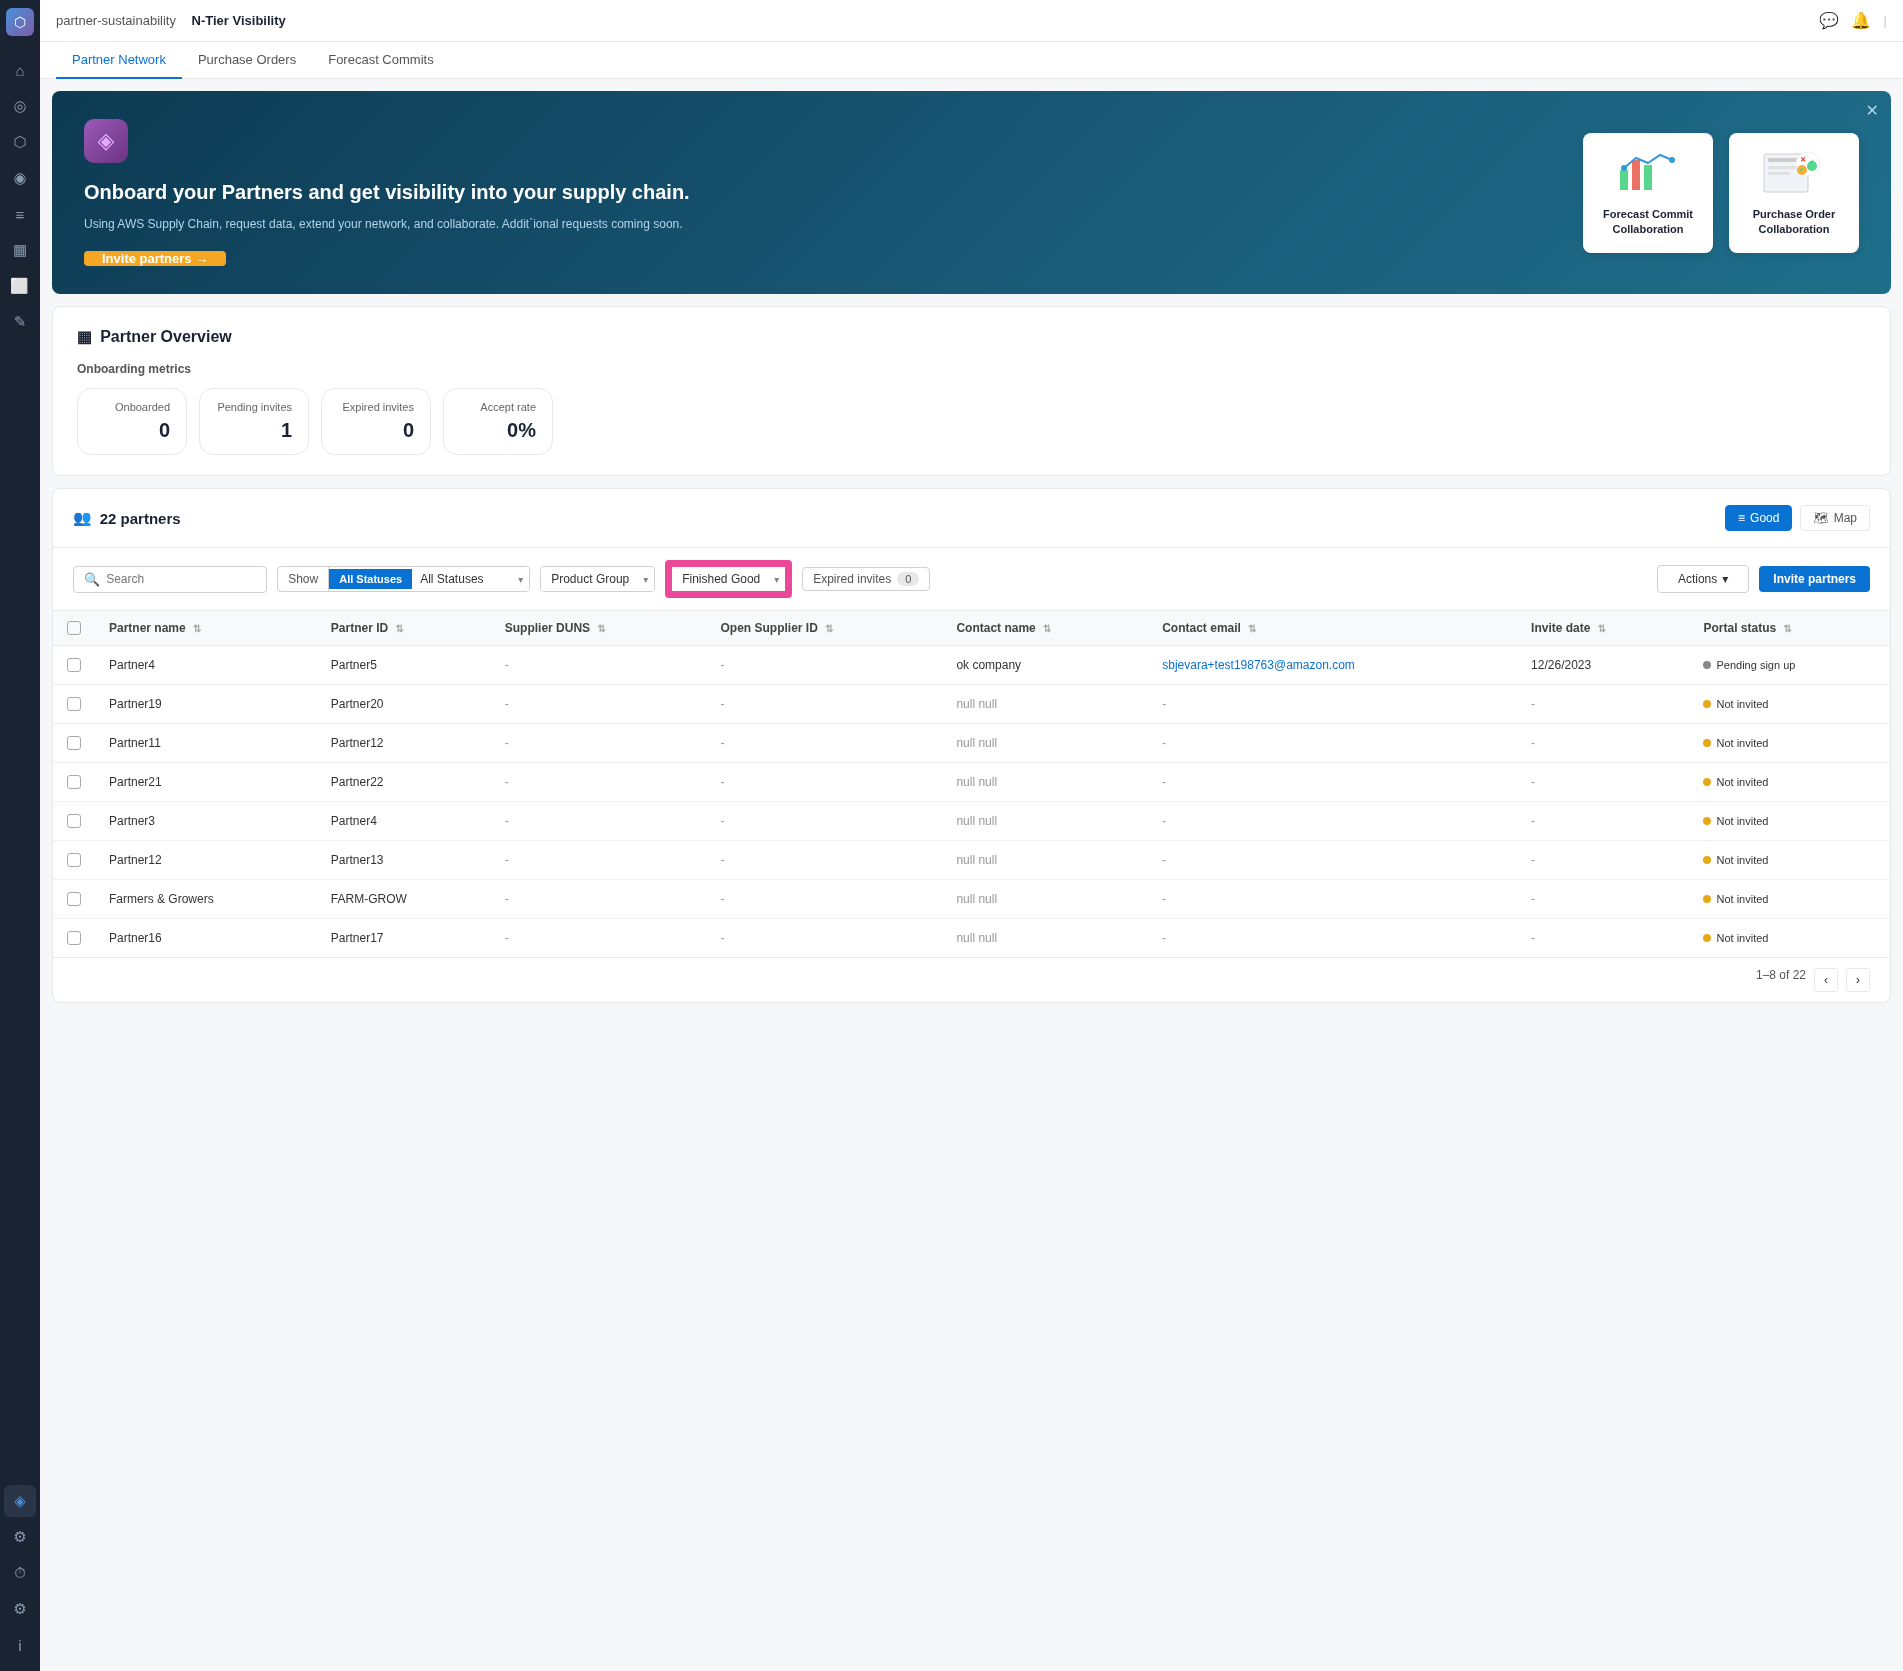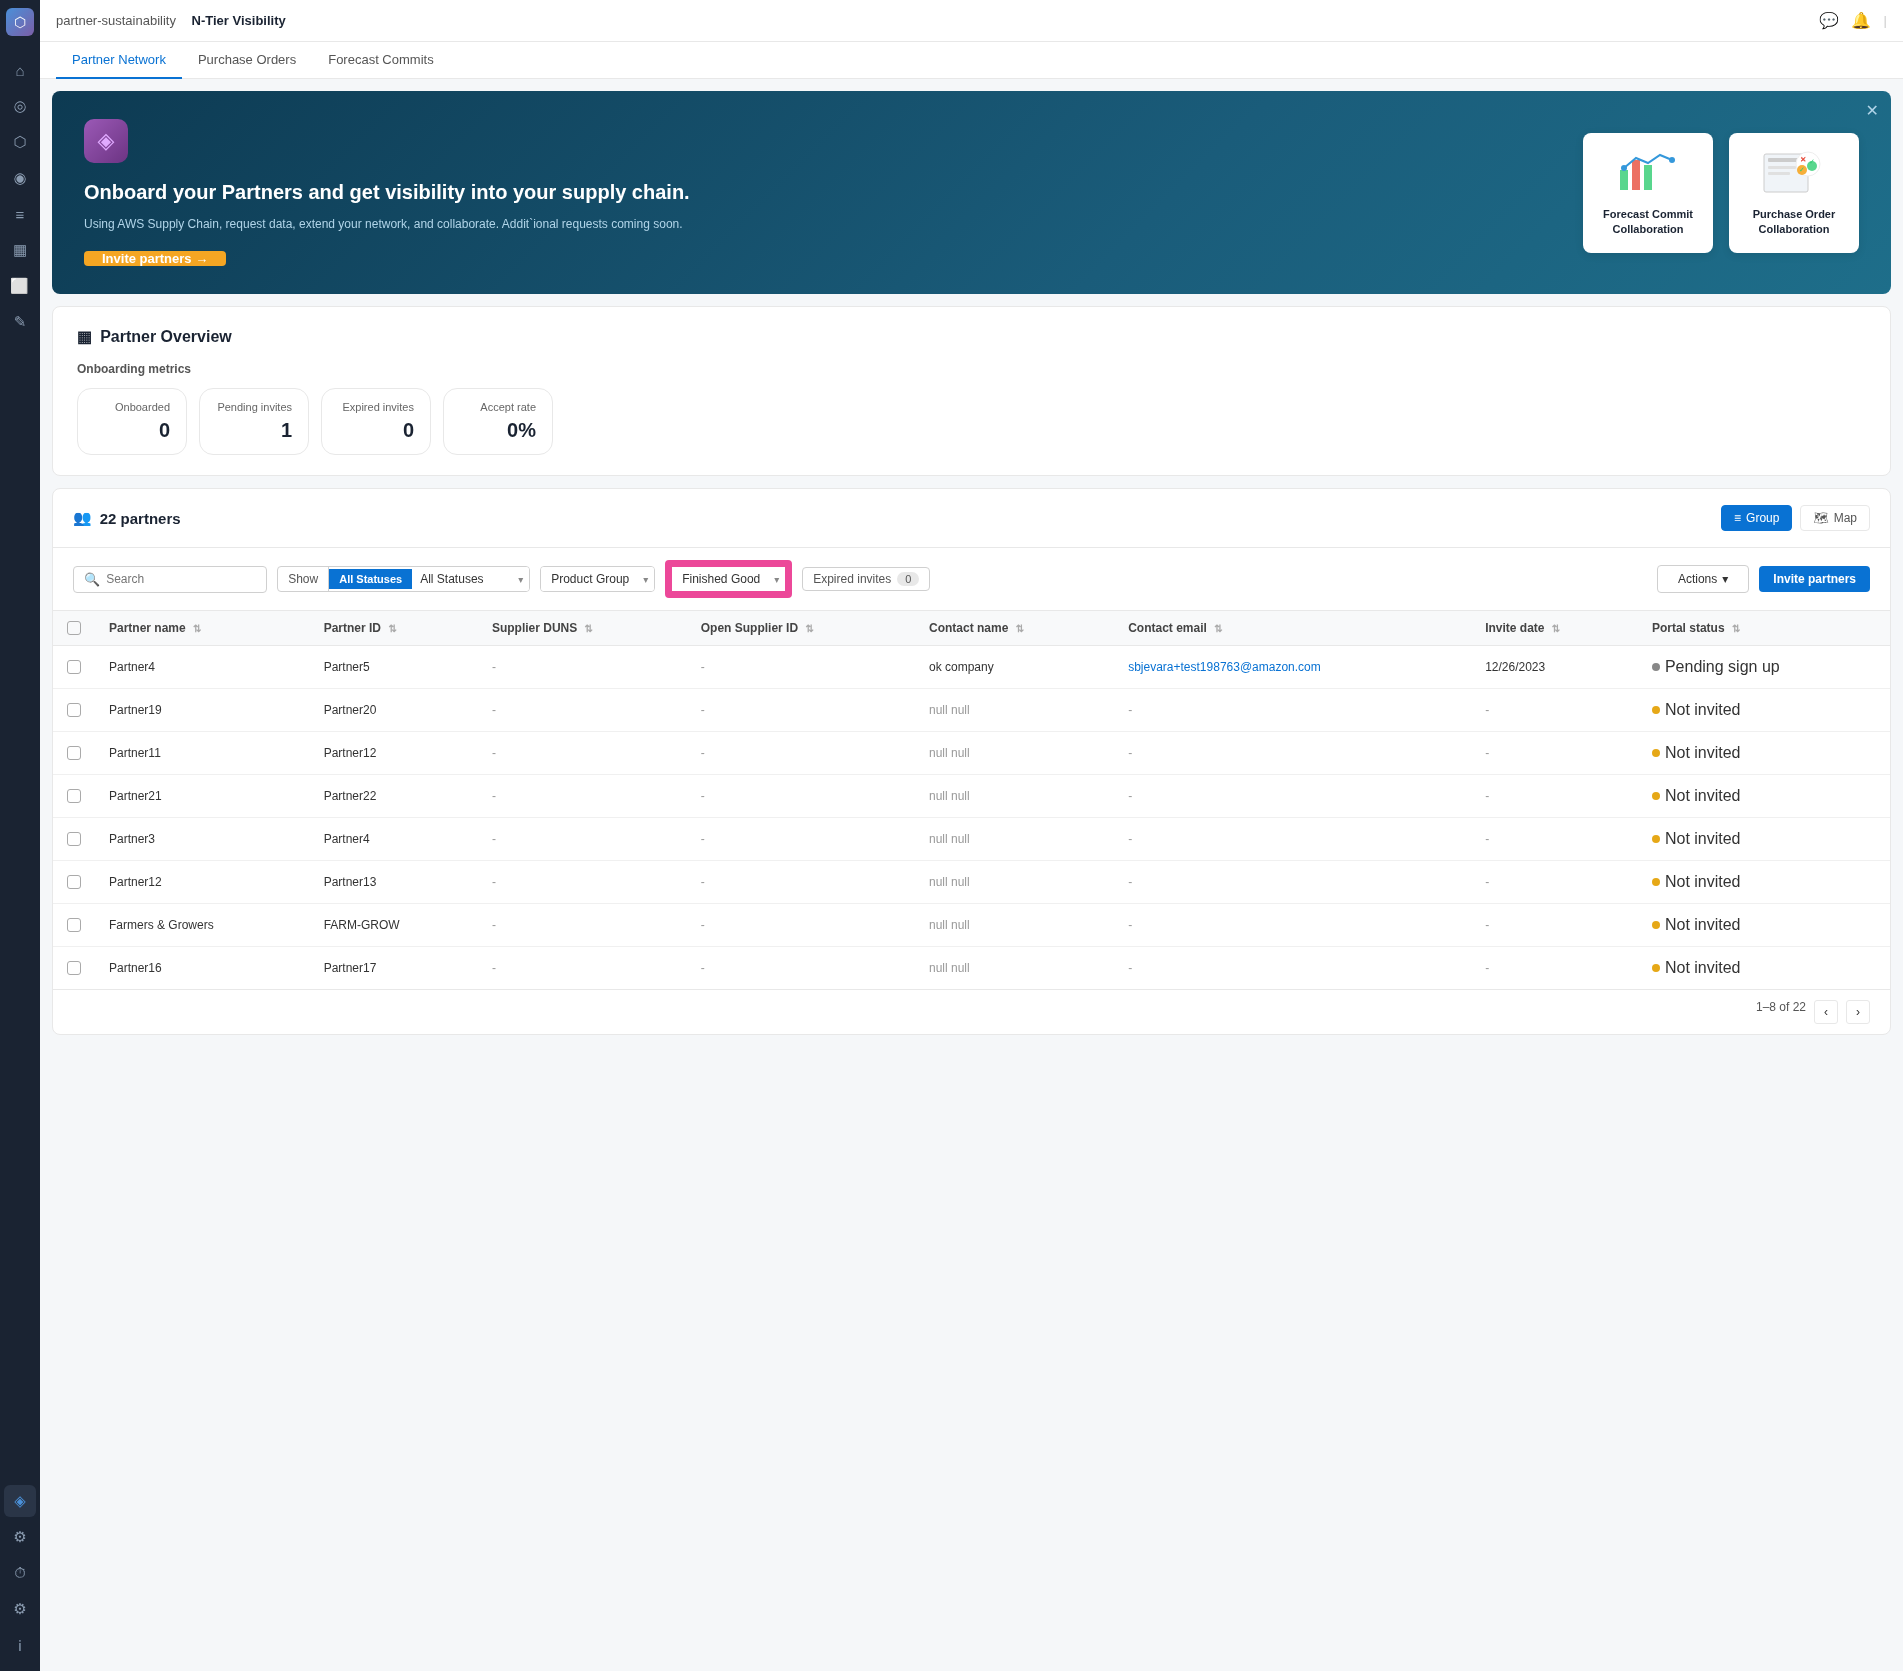--- a/index.html
+++ b/index.html
@@ -429,21 +429,21 @@
       border: 1px solid #aaa;
       border-radius: 3px;
       cursor: pointer;
     }
     .dash-val { color: #999; }
     .contact-link { color: #0972d3; }
     .status-badge {
       display: inline-flex;
       align-items: center;
       gap: 5px;
-      font-size: 16px;
+      font-size: 11px;
       font-weight: 500;
     }
     .status-dot {
       width: 8px; height: 8px;
       border-radius: 50%;
       flex-shrink: 0;
     }
     .status-dot.pending { background: #888; }
     .status-dot.not-invited { background: #e6a817; }
     .table-footer {
@@ -594,21 +594,21 @@
 
     <div class="table-section">
       <div class="table-header">
         <div class="table-header-left">
           <span>👥</span>
           <span>22 partners</span>
         </div>
         <div class="table-header-right">
           <button class="view-btn active">
             <span>≡</span>
-            <span>Group</span>
+            <span>Good</span>
           </button>
           <button class="view-btn">
             <span>🗺</span>
             <span>Map</span>
           </button>
         </div>
       </div>
 
       <div class="filters-row">
         <div class="search-box">

